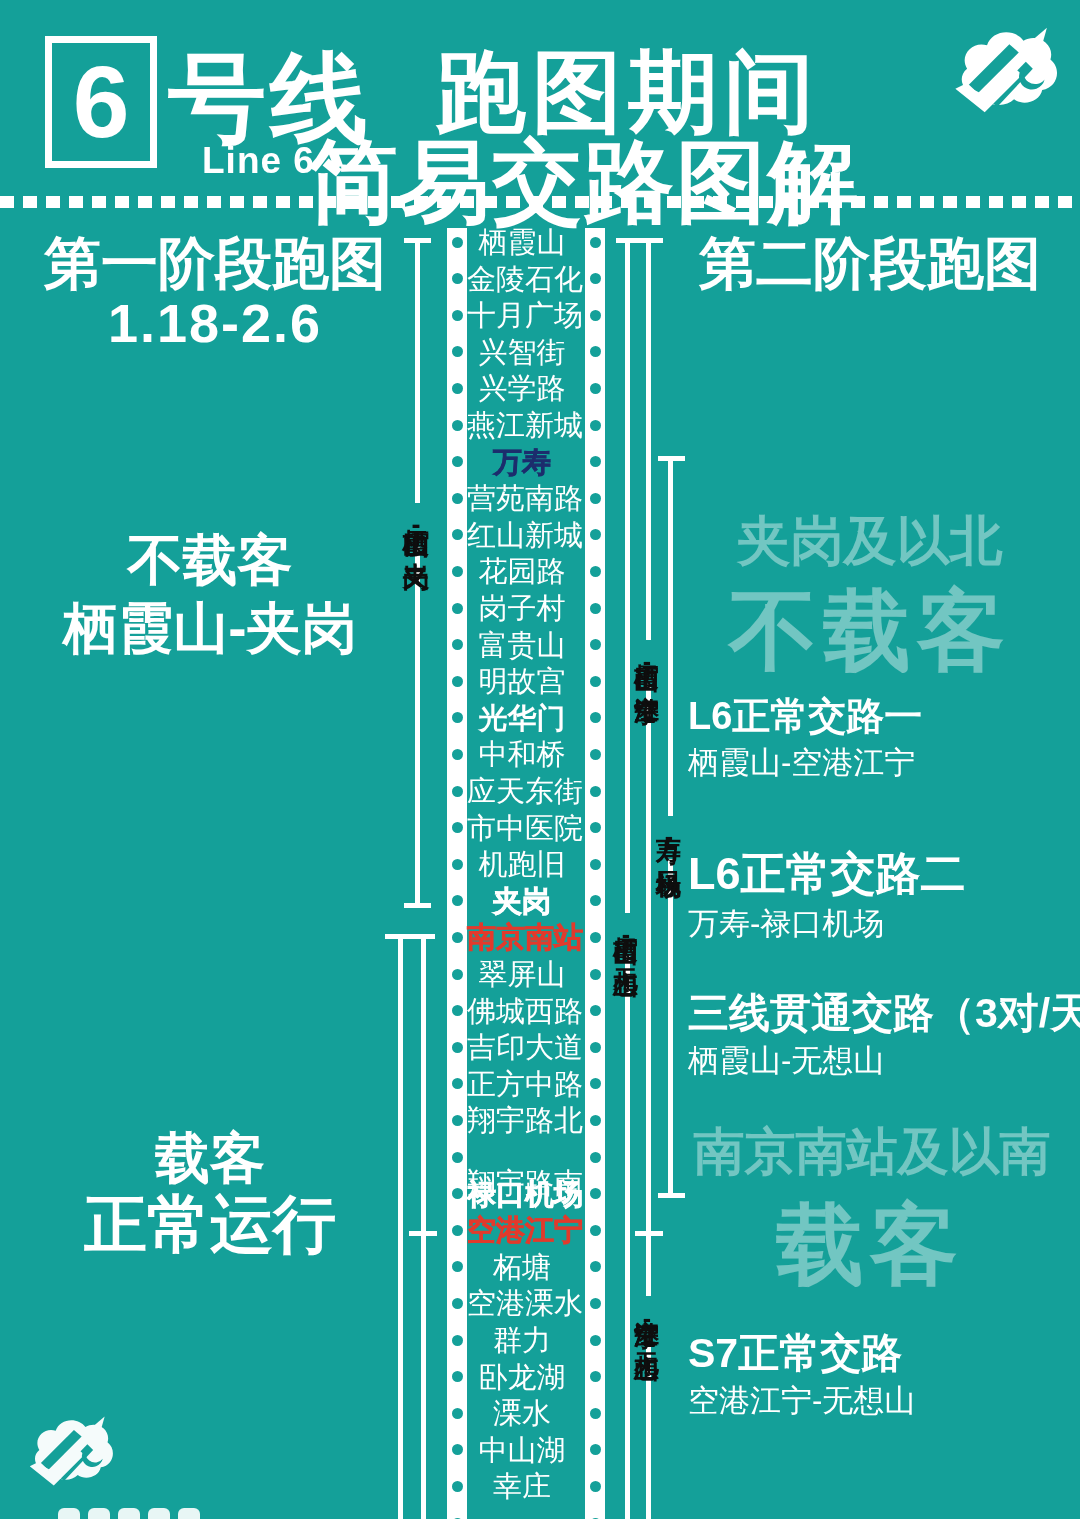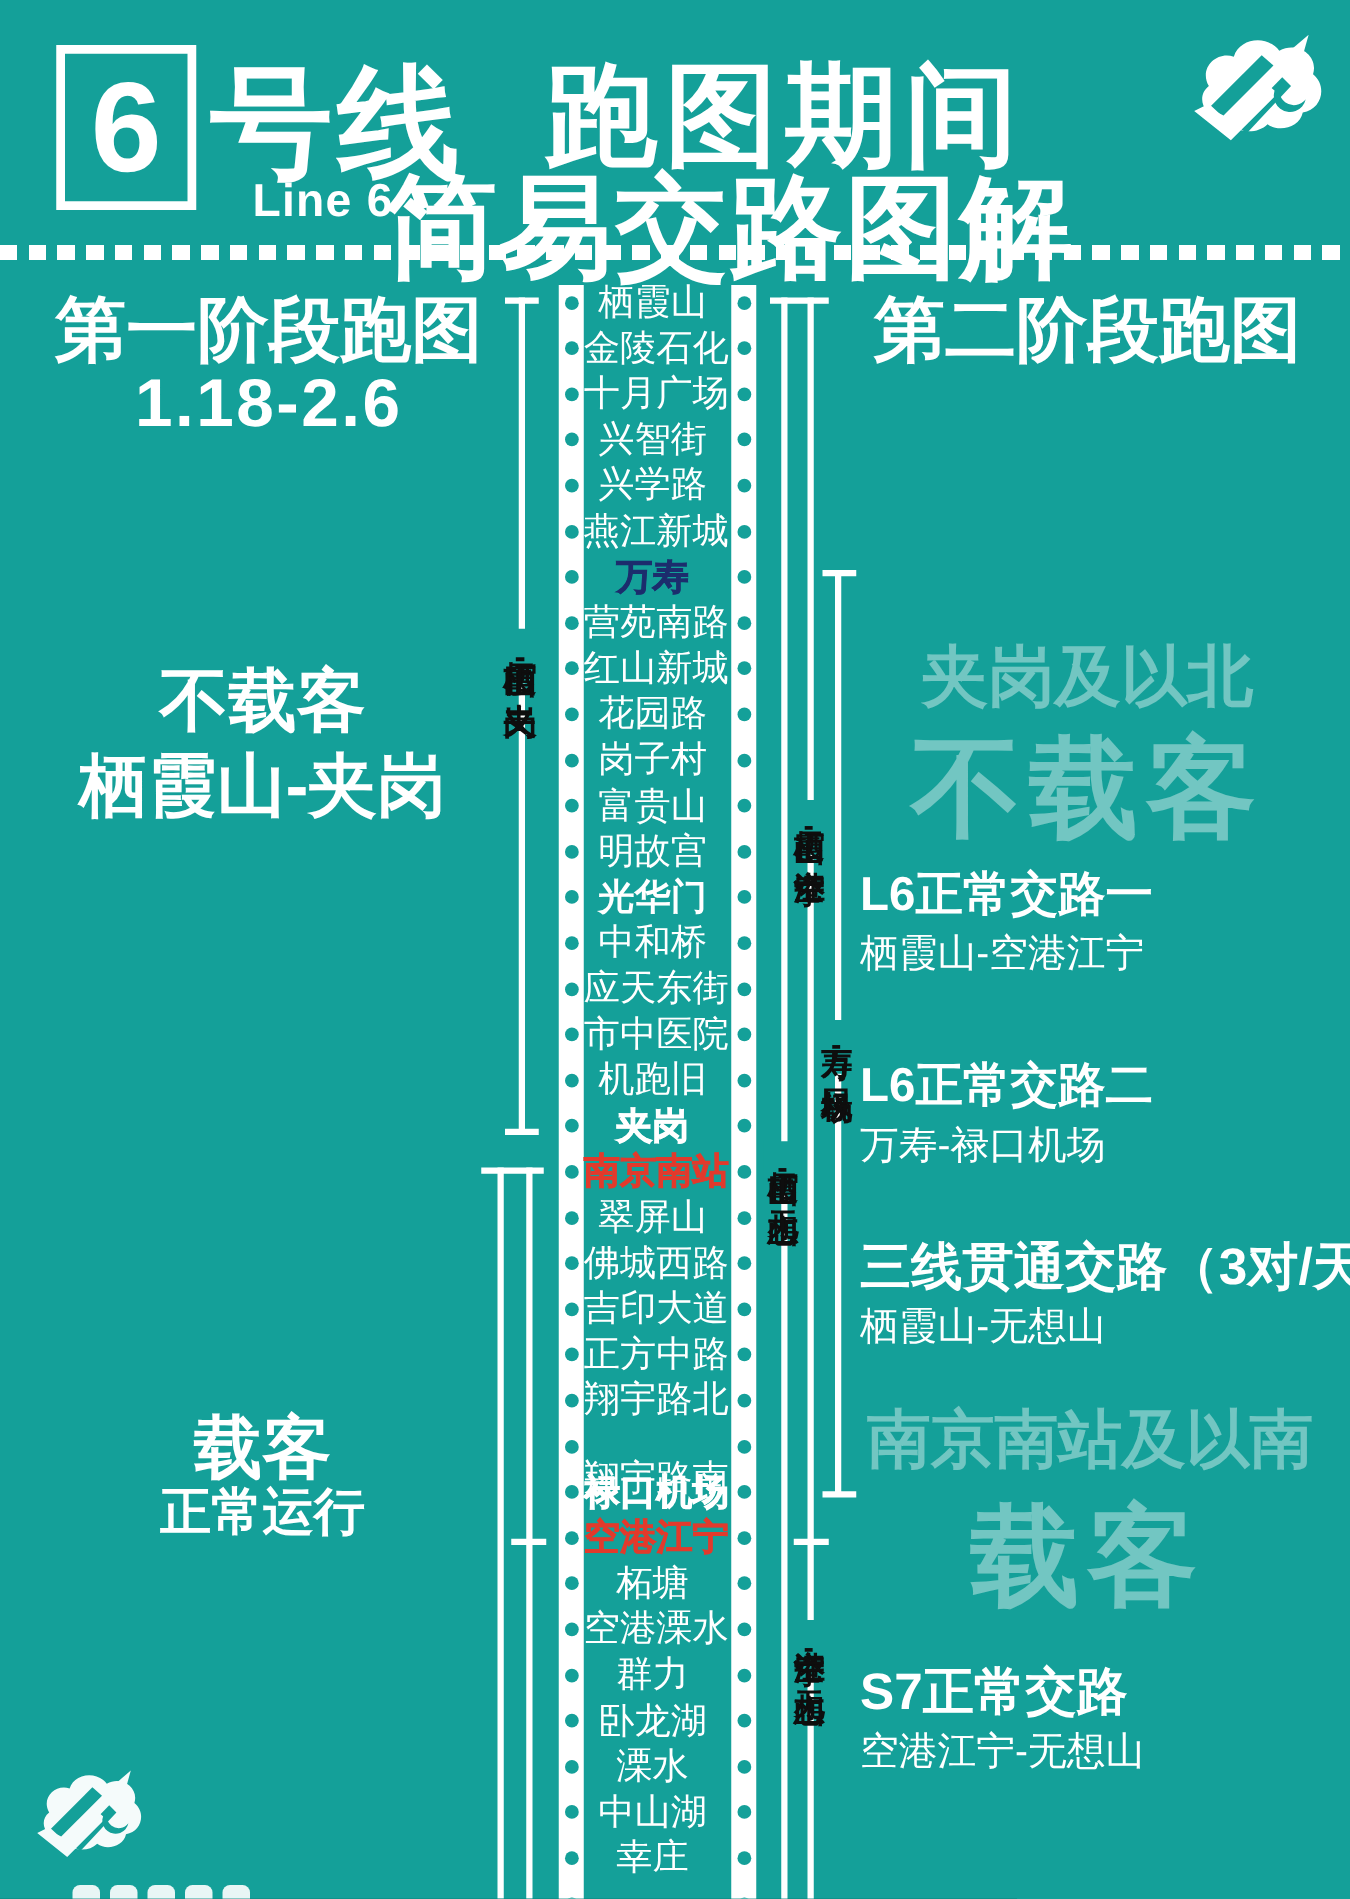--- a/index.html
+++ b/index.html
@@ -210,36 +210,36 @@
   <div class="vtext" style="left:632px; top:640px; font-size:25px;">栖霞山-空港江宁</div>
   <div class="vtext" style="left:654px; top:816px; font-size:25px;">万寿-禄口机场</div>
   <div class="vtext" style="left:611px; top:913px; font-size:25px;">栖霞山-无想山</div>
   <div class="vtext" style="left:632px; top:1296px; font-size:25px;">空港江宁-无想山</div>
 
   <div class="abs w ctr b" style="left:30px; top:226px; width:370px; font-size:57px;">第一阶段跑图</div>
   <div class="abs w ctr b" style="left:30px; top:292px; width:370px; font-size:54px; letter-spacing:2px;">1.18-2.6</div>
   <div class="abs w ctr b" style="left:20px; top:524px; width:380px; font-size:55px;">不载客</div>
   <div class="abs w ctr b" style="left:20px; top:592px; width:380px; font-size:55px;">栖霞山-夹岗</div>
   <div class="abs w ctr b" style="left:20px; top:1122px; width:380px; font-size:55px;">载客</div>
-  <div class="abs w ctr b" style="left:20px; top:1182px; width:380px; font-size:41px;">正常运行</div>
+  <div class="abs w ctr b" style="left:20px; top:1182px; width:380px; font-size:63px;">正常运行</div>
 
   <div class="abs w ctr b" style="left:695px; top:226px; width:350px; font-size:57px;">第二阶段跑图</div>
 
   <div class="abs faded ctr" style="left:690px; top:506px; width:360px; font-size:53px;">夹岗及以北</div>
   <div class="abs faded ctr" style="left:690px; top:572px; width:360px; font-size:88px; letter-spacing:6px;">不载客</div>
   <div class="abs faded ctr" style="left:672px; top:1118px; width:400px; font-size:51px;">南京南站及以南</div>
   <div class="abs faded ctr" style="left:690px; top:1186px; width:360px; font-size:88px; letter-spacing:6px;">载客</div>
 
   <div>
       <div class="abs" style="left: 688px; top: 695px;">
         <div class="route-title" style="font-size: 38px;">L6正常交路一</div>
         <div class="route-range">栖霞山-空港江宁</div>
       </div>
       <div class="abs" style="left: 688px; top: 848px;">
-        <div class="route-title" style="font-size: 38px;">L6正常交路二</div>
+        <div class="route-title" style="font-size: 45px;">L6正常交路二</div>
         <div class="route-range">万寿-禄口机场</div>
       </div>
       <div class="abs" style="left: 688px; top: 990px;">
         <div class="route-title" style="font-size: 41px;">三线贯通交路（3对/天）</div>
         <div class="route-range">栖霞山-无想山</div>
       </div>
       <div class="abs" style="left: 688px; top: 1330px;">
         <div class="route-title" style="font-size: 41px;">S7正常交路</div>
         <div class="route-range">空港江宁-无想山</div>
       </div>

